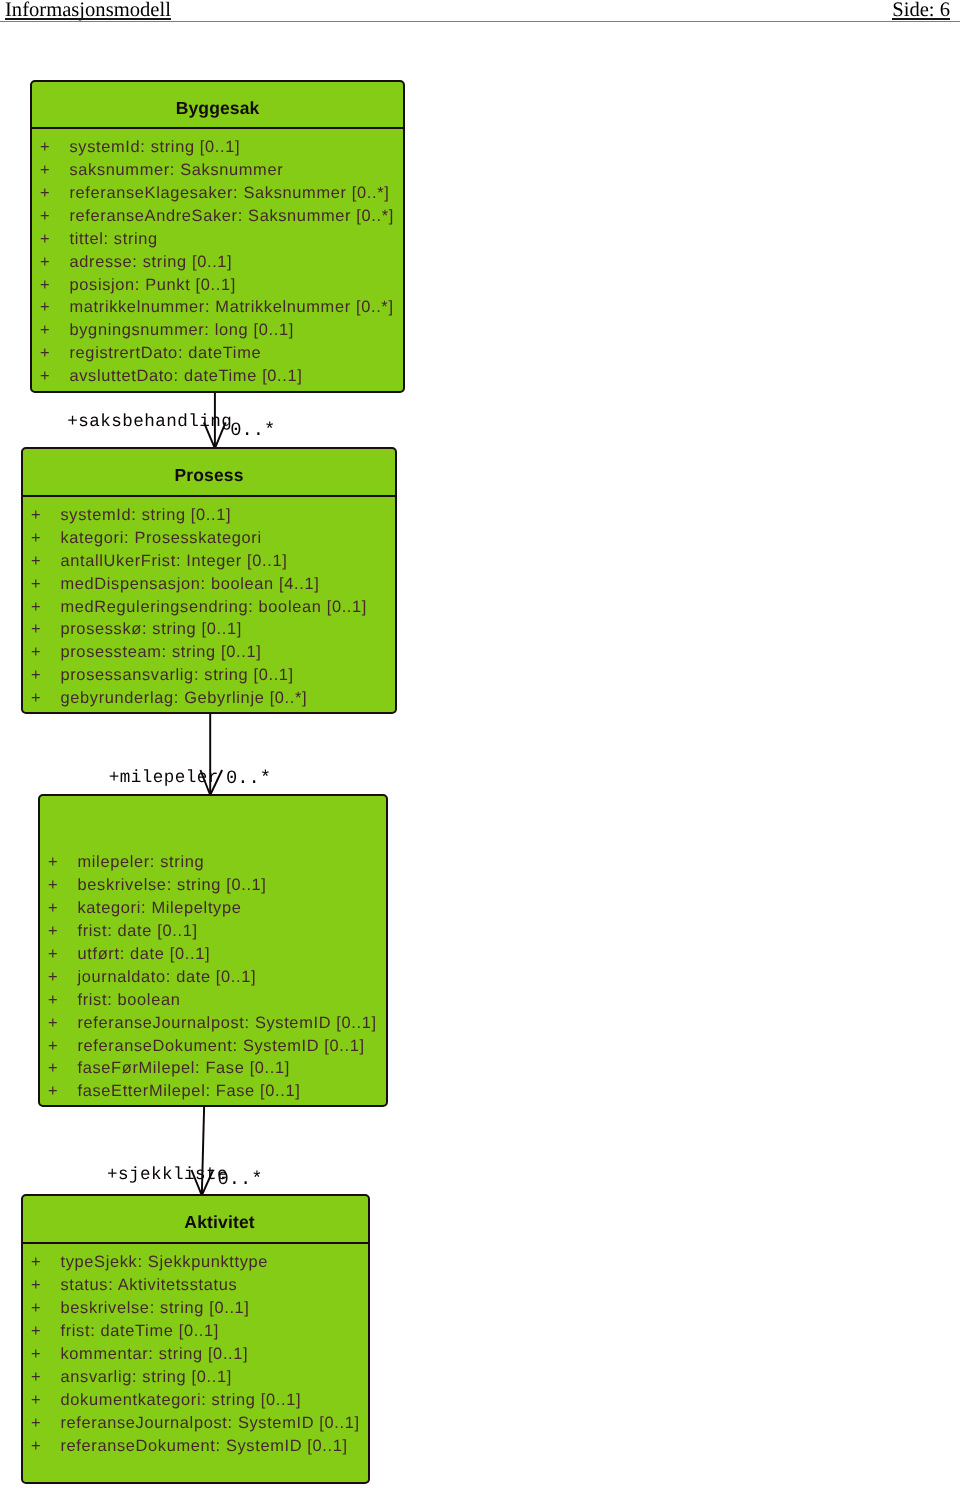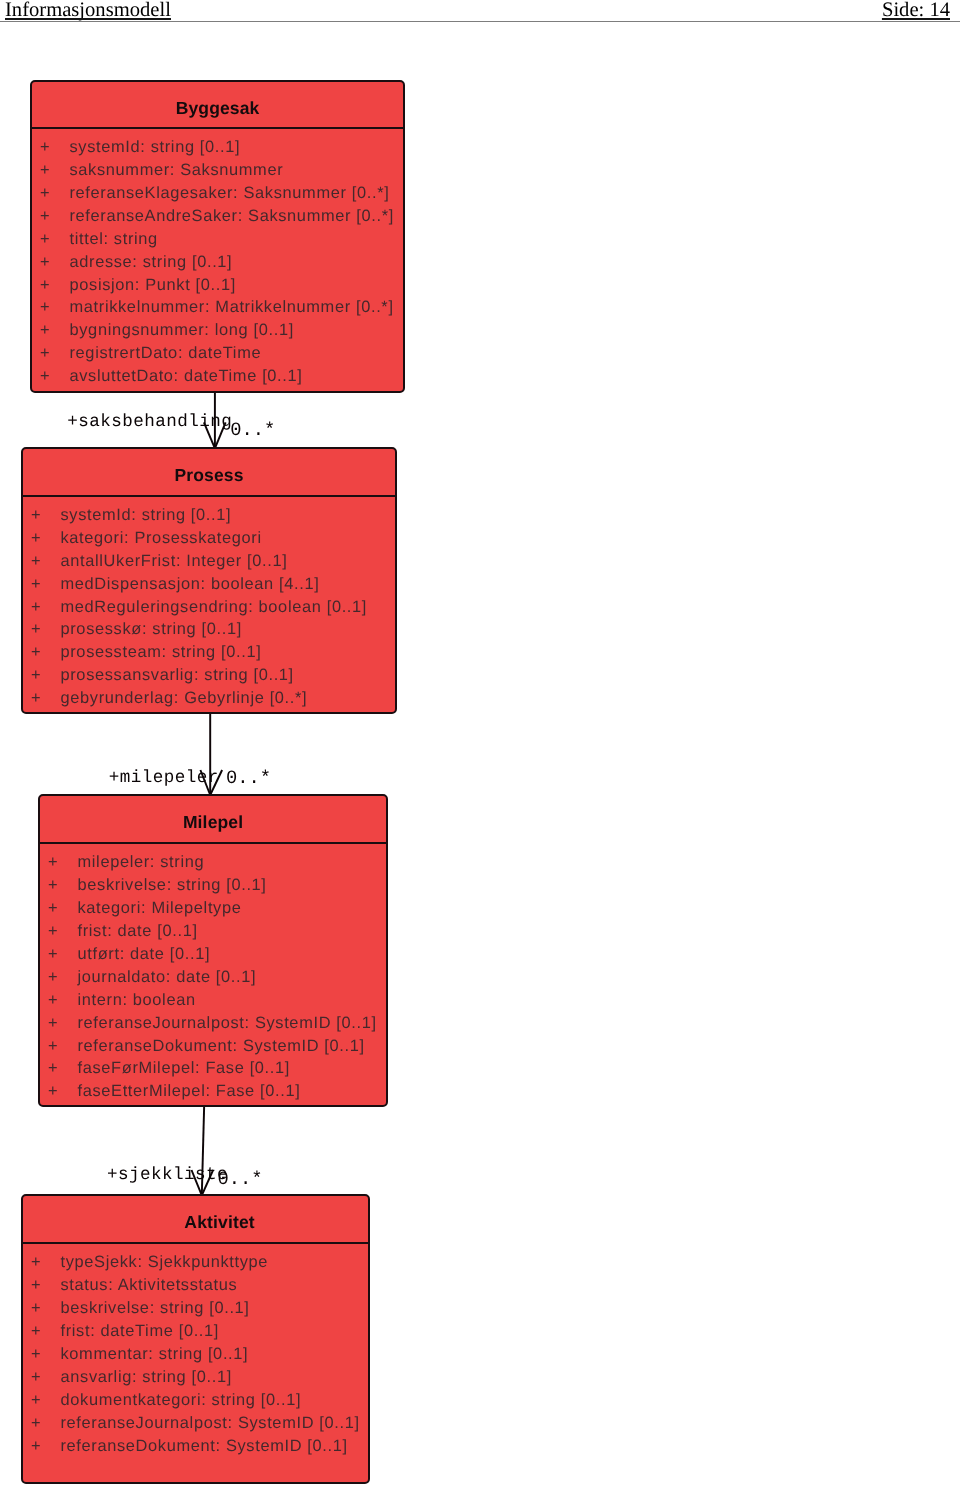--- a/index.html
+++ b/index.html
@@ -9,42 +9,42 @@
   .page{position:absolute;left:0;top:0;width:960px;height:1488px;transform:translateZ(0);}
 
   
   .hdr-rule{position:absolute;left:0;top:21px;width:960px;height:1.1px;background:#7d7d7d;}
   .hdr-left{position:absolute;left:5px;top:1.5px;font-family:"Liberation Serif",serif;font-size:20.6px;line-height:17px;color:#000;white-space:nowrap;}
   .hdr-right{position:absolute;right:10px;top:1.5px;font-family:"Liberation Serif",serif;font-size:20.6px;line-height:17px;color:#000;white-space:nowrap;}
   .hdr-left span.u, .hdr-right span.u{position:relative;text-decoration:underline;}
   .hdr-left span.u::after, .hdr-right span.u::after{content:"";position:absolute;left:0;right:0;top:19.7px;height:1.6px;background:#161616;}
 
   
-  .cls{position:absolute;background:#ef4444;border:2.3px solid #1a0d10;border-radius:5px;box-sizing:border-box;}
+  .cls{position:absolute;background:#84cc16;border:2.3px solid #1a0d10;border-radius:5px;box-sizing:border-box;}
   .cls-title{position:absolute;left:0;right:0;top:0;display:flex;align-items:center;justify-content:center;
              font-weight:bold;font-size:17.5px;letter-spacing:0.15px;text-indent:0.15px;color:#140b0d;
              border-bottom:2.2px solid #1a0d10;box-sizing:border-box;padding-top:8px;}
   .cls-body{position:absolute;left:0;right:0;overflow:hidden;}
   .attr{position:relative;height:22.95px;line-height:22.95px;font-size:16.4px;letter-spacing:0.65px;color:#45282c;white-space:nowrap;}
   .attr .vis{position:absolute;left:5px;width:16px;text-align:center;}
   .attr .txt{position:absolute;left:37.5px;}
 
   .alabel{position:absolute;font-size:17.6px;letter-spacing:0.45px;color:#0b0506;white-space:nowrap;
           font-family:Liberation Mono, monospace;line-height:20px;}
   .alabel.mult{font-size:18.8px;letter-spacing:0;}
   svg.conn{position:absolute;left:0;top:0;width:960px;height:1488px;overflow:visible;}
 </style>
 </head>
 <body>
 
 <div class="page">
 
   <div class="hdr-rule"></div>
   <div class="hdr-left"><span class="u">Informasjonsmodell</span></div>
-  <div class="hdr-right"><span class="u">Side: 14</span></div>
+  <div class="hdr-right"><span class="u">Side: 6</span></div>
 
   <svg class="conn" viewBox="0 0 960 1488">
     <g stroke="#0d0507" stroke-width="1.95" fill="none" stroke-linecap="butt" stroke-linejoin="miter">
       <path d="M214.9,391 L214.9,448.4"></path>
       <path d="M203.9,422.4 L214.9,448.4"></path>
       <path d="M225.6,422.4 L214.9,448.4"></path>
 
       <path d="M210.2,711 L210.2,795"></path>
       <path d="M200.4,770 L210.2,795"></path>
       <path d="M222.1,770 L210.2,795"></path>
@@ -140,21 +140,20 @@
             <span class="vis">+</span>
             <span class="txt">prosessansvarlig: string [0..1]</span>
           </div>
           <div class="attr">
             <span class="vis">+</span>
             <span class="txt">gebyrunderlag: Gebyrlinje [0..*]</span>
           </div>
         </div>
       </div>
       <div class="cls" style="left: 38px; top: 794px; width: 350px; height: 313px;">
-        <div class="cls-title" style="height: 47.5px;">Milepel</div>
         <div class="cls-body" style="top: 55px;">
           <div class="attr">
             <span class="vis">+</span>
             <span class="txt">milepeler: string</span>
           </div>
           <div class="attr">
             <span class="vis">+</span>
             <span class="txt">beskrivelse: string [0..1]</span>
           </div>
           <div class="attr">
@@ -168,21 +167,21 @@
           <div class="attr">
             <span class="vis">+</span>
             <span class="txt">utført: date [0..1]</span>
           </div>
           <div class="attr">
             <span class="vis">+</span>
             <span class="txt">journaldato: date [0..1]</span>
           </div>
           <div class="attr">
             <span class="vis">+</span>
-            <span class="txt">intern: boolean</span>
+            <span class="txt">frist: boolean</span>
           </div>
           <div class="attr">
             <span class="vis">+</span>
             <span class="txt">referanseJournalpost: SystemID [0..1]</span>
           </div>
           <div class="attr">
             <span class="vis">+</span>
             <span class="txt">referanseDokument: SystemID [0..1]</span>
           </div>
           <div class="attr">

